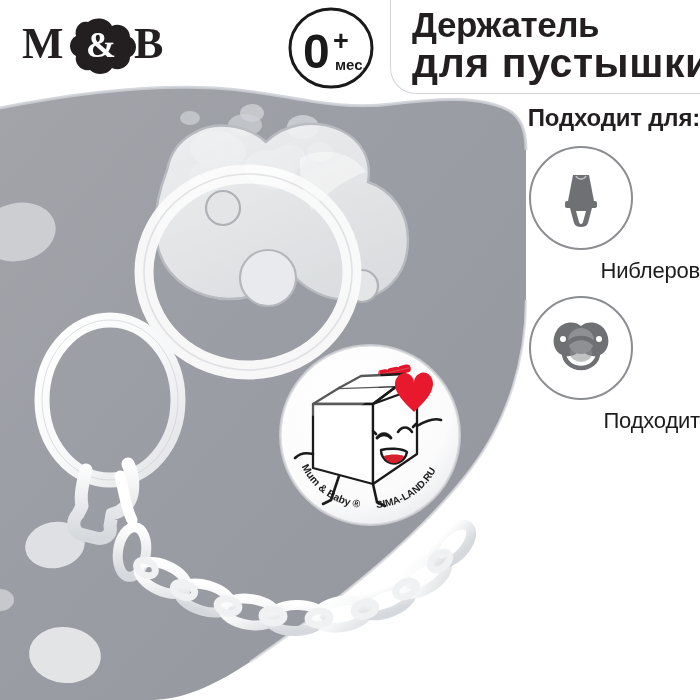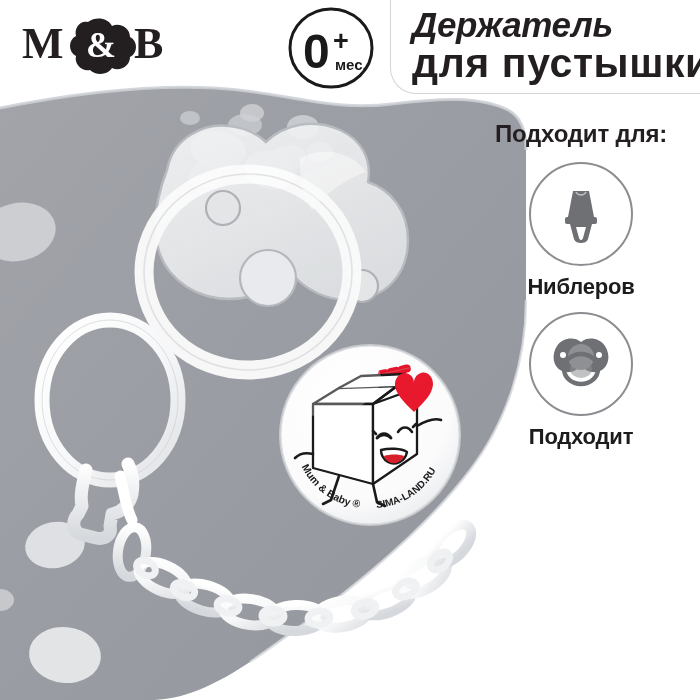--- a/index.html
+++ b/index.html
@@ -53,37 +53,36 @@
     position:absolute; left:412px; top:5px;
     width:284px;
   }
   .title-line1 {
     font-size:35px;
     font-weight:bold;
     color:#231f20;
     letter-spacing:-0.4px;
     line-height:40px;
     white-space:nowrap;
-    font-style:italic;
   }
   .title-line2 {
     font-size:41px;
     font-weight:bold;
     color:#231f20;
     letter-spacing:0.6px;
     line-height:36px;
     white-space:nowrap;
   }
 
   
   .right-panel {
-    position:absolute; left:462px; top:120px;
+    position:absolute; left:462px; top:104px;
     width:238px; height:570px;
     z-index:25;
-    text-align:center;
+    text-align:right;
   }
   .panel-heading {
     font-size:24px;
     font-weight:bold;
     color:#231f20;
     letter-spacing:-0.2px;
     margin-bottom:14px;
     white-space:nowrap;
   }
   .feature {
@@ -94,21 +93,21 @@
     width:104px; height:104px;
     border:2.4px solid #8b8d90;
     border-radius:50%;
     margin:0 auto 8px auto;
     display:flex; align-items:center; justify-content:center;
     background:transparent;
   }
   .feature-circle svg { display:block; }
   .feature-label {
     font-size:22px;
-    font-weight:bold;
+    font-weight:normal;
     color:#1c1c1c;
     letter-spacing:-0.2px;
     white-space:nowrap;
   }
 
   
   .clip-badge {
     position:absolute;
     left:277px; top:342px;
     width:186px; height:186px;

